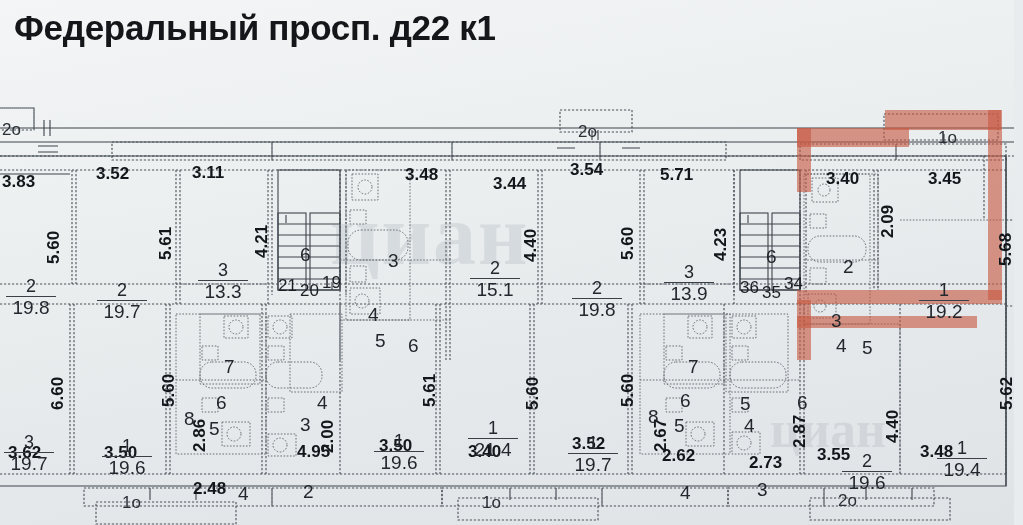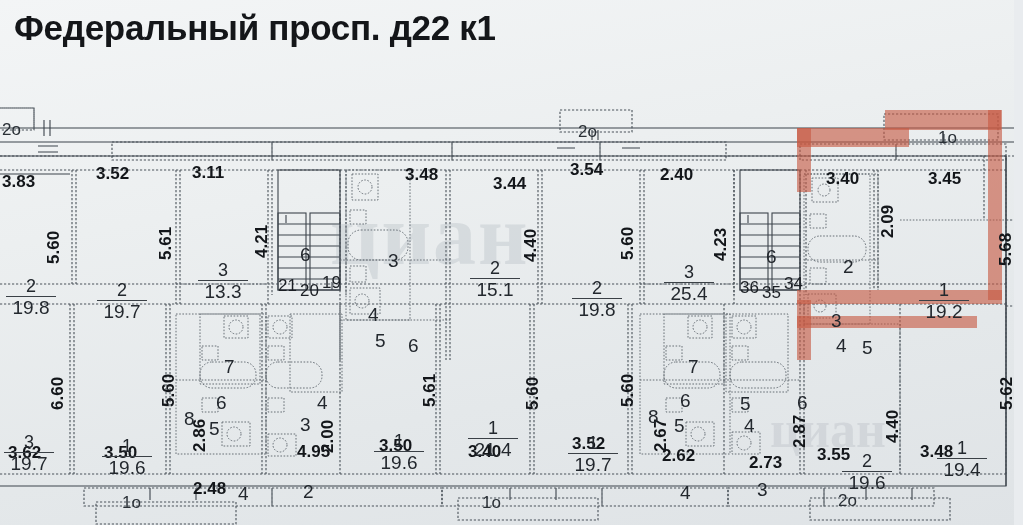--- a/index.html
+++ b/index.html
@@ -284,21 +284,21 @@
   <div id="wm">циан</div>
   <div id="wm2">циан</div>
 
   <div id="labels">
       <div class="lbl dim" style="left: 2px; top: 172px;">3.83</div>
       <div class="lbl dim" style="left: 96px; top: 164px;">3.52</div>
       <div class="lbl dim" style="left: 192px; top: 163px;">3.11</div>
       <div class="lbl dim" style="left: 405px; top: 165px;">3.48</div>
       <div class="lbl dim" style="left: 478px; top: 174px; margin-left: 15px;">3.44</div>
       <div class="lbl dim" style="left: 570px; top: 160px;">3.54</div>
-      <div class="lbl dim" style="left: 660px; top: 165px;">2.40</div>
+      <div class="lbl dim" style="left: 660px; top: 165px;">5.71</div>
       <div class="lbl dim" style="left: 826px; top: 169px;">3.40</div>
       <div class="lbl dim" style="left: 928px; top: 169px;">3.45</div>
       <div class="lbl dim" style="left: 8px; top: 443px;">3.62</div>
       <div class="lbl dim" style="left: 104px; top: 443px;">3.50</div>
       <div class="lbl dim" style="left: 193px; top: 447px; margin-top: 32px;">2.48</div>
       <div class="lbl dim" style="left: 297px; top: 442px;">4.95</div>
       <div class="lbl dim" style="left: 379px; top: 436px;">3.50</div>
       <div class="lbl dim" style="left: 468px; top: 442px;">3.40</div>
       <div class="lbl dim" style="left: 572px; top: 434px;">3.52</div>
       <div class="lbl dim" style="left: 662px; top: 446px;">2.62</div>
@@ -345,21 +345,21 @@
         <div class="val">15.1</div>
       </div>
       <div class="areabox" style="left: 570px; top: 280px; width: 54px;">
         <div class="num">2</div>
         <div class="div"></div>
         <div class="val">19.8</div>
       </div>
       <div class="areabox" style="left: 662px; top: 264px; width: 54px;">
         <div class="num">3</div>
         <div class="div"></div>
-        <div class="val">25.4</div>
+        <div class="val">13.9</div>
       </div>
       <div class="areabox" style="left: 917px; top: 282px; width: 54px;">
         <div class="num">1</div>
         <div class="div"></div>
         <div class="val">19.2</div>
       </div>
       <div class="areabox" style="left: 2px; top: 434px; width: 54px;">
         <div class="num">3</div>
         <div class="div"></div>
         <div class="val">19.7</div>

